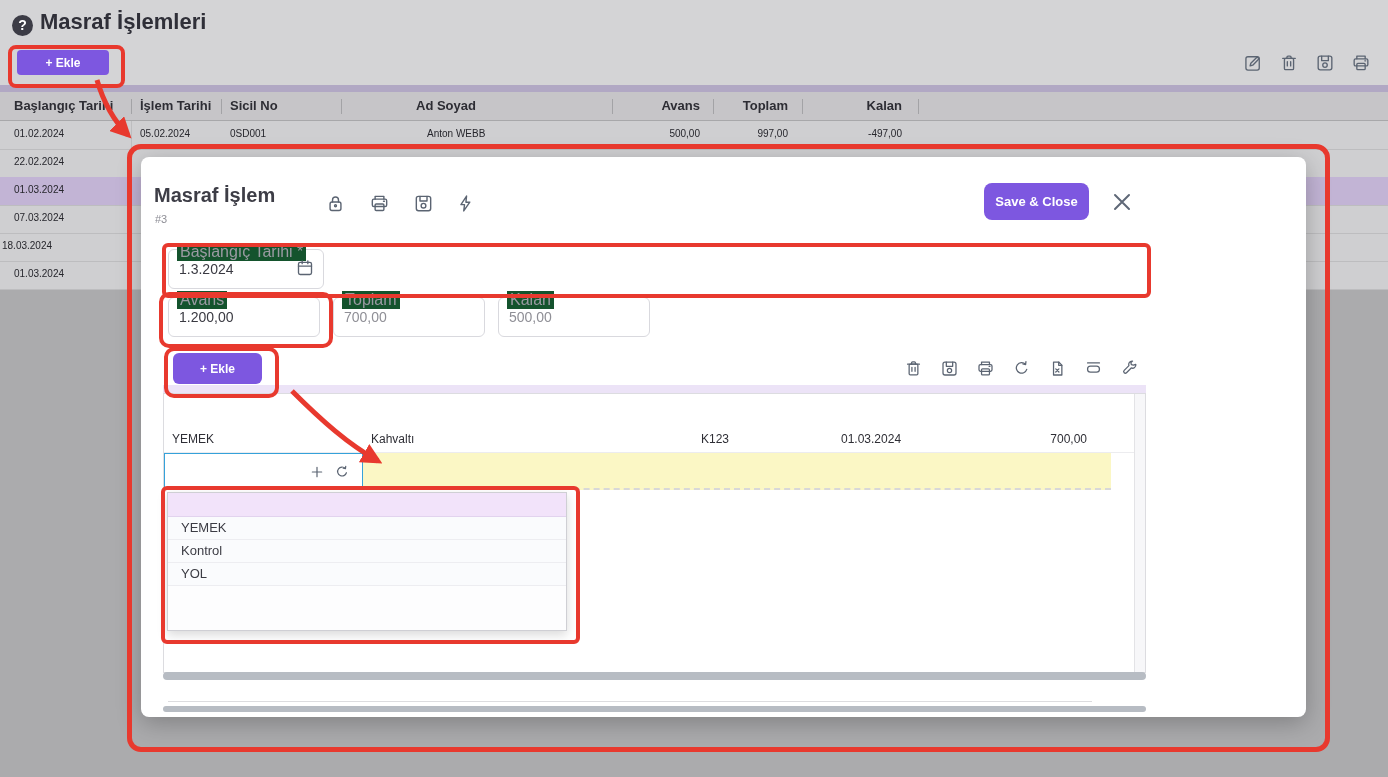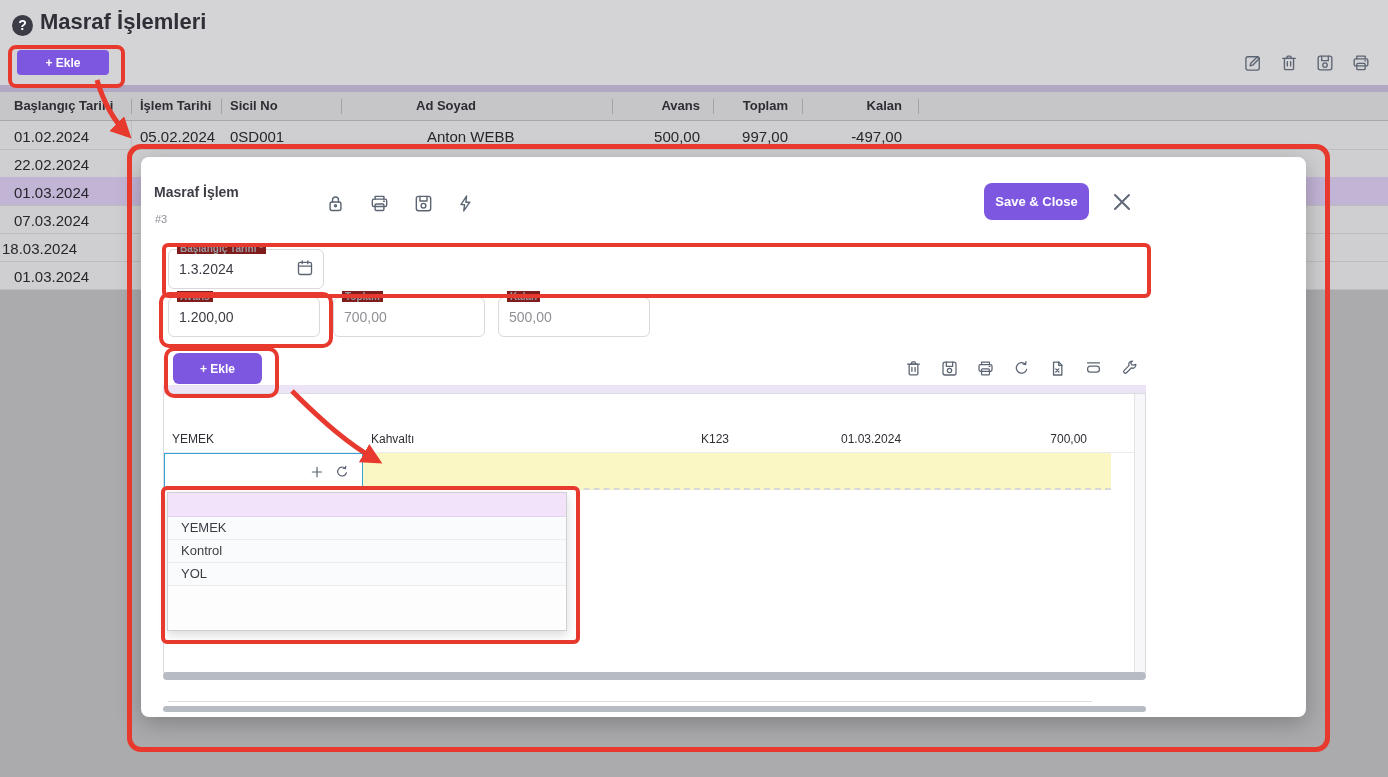--- a/index.html
+++ b/index.html
@@ -10,35 +10,35 @@
   .ic svg{display:block;width:100%;height:100%;}
   
   .band-top{left:0;top:0;width:1388px;height:85px;background:#d4d4d6;}
   .strip-purple{left:0;top:85px;width:1388px;height:7px;background:#b1a8c4;}
   .thead{left:0;top:92px;width:1388px;height:29px;background:#c6c5c8;border-bottom:1px solid #a8a8aa;}
   .th{position:absolute;top:6px;font-size:13px;font-weight:700;color:#2d2d34;}
   .vsep{position:absolute;top:7px;width:1px;height:15px;background:#a3a3a6;}
   .trows{left:0;top:121px;width:1388px;height:168px;background:#cfcfd1;}
   .trow{position:absolute;left:0;width:1388px;height:28px;border-bottom:1px solid #bdbdbf;}
   .trow.sel{background:#c2b4d5;}
-  .td{position:absolute;top:7px;font-size:15px;color:#26262c;}
+  .td{position:absolute;top:7px;font-size:10px;color:#26262c;}
   .num{text-align:right;}
   
   .page-title{left:40px;top:9px;font-size:22px;font-weight:700;color:#2f2f38;}
   .qmark{left:12px;top:15px;width:21px;height:21px;border-radius:50%;background:#3c3c46;color:#fff;
          font-size:14px;font-weight:700;text-align:center;line-height:21px;}
   .btnp{background:#7d57e0;color:#fff;border:none;border-radius:4px;font-weight:700;
         font-family:"Liberation Sans",sans-serif;cursor:pointer;}
   
   .modal{left:141px;top:157px;width:1165px;height:560px;background:#fff;border-radius:8px;
          box-shadow:0 6px 24px rgba(0,0,0,.25);z-index:10;}
-  .m-title{left:13px;top:27px;font-size:14px;font-weight:700;color:#3d3d46;}
+  .m-title{left:13px;top:27px;font-size:20px;font-weight:700;color:#3d3d46;}
   .m-rec{left:14px;top:56px;font-size:11px;color:#8e8e96;}
   .fld{position:absolute;background:#fff;border:1px solid #d9d9de;border-radius:6px;height:38px;}
-  .lbl{position:absolute;top:-7px;left:8px;background:#7f1d1d;padding:0 3px;font-size:10px;color:#9a9aa2;font-weight:bold;}
+  .lbl{position:absolute;top:-7px;left:8px;background:#14532d;padding:0 3px;font-size:16px;color:#9a9aa2;}
   .val{position:absolute;left:10px;top:11px;font-size:14px;color:#3a3a42;white-space:nowrap;}
   .val.dis{color:#8f8f96;}
   .gh{position:absolute;font-size:13px;font-weight:600;color:#3b3b42;top:7px;}
   .gc{position:absolute;font-size:12px;color:#2e2e35;}
   .gsep{position:absolute;top:7px;width:1px;height:15px;background:#d9d9dd;}
   
   .dd{left:167px;top:492px;width:400px;height:139px;background:#fdfdfe;border:1px solid #cfcfd4;
       box-shadow:0 4px 10px rgba(0,0,0,.15);z-index:30;}
   .dd-item{position:relative;height:22px;line-height:22px;padding-left:13px;font-size:13px;
            color:#3c3c44;background:#fafbfd;border-bottom:1px solid #ededf1;}

